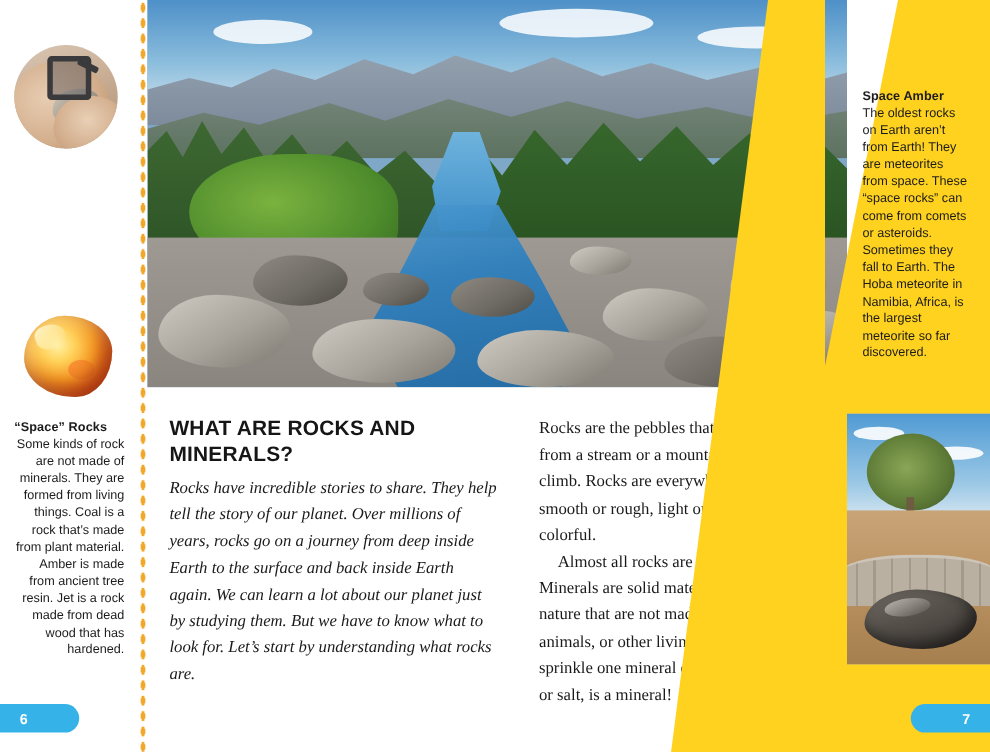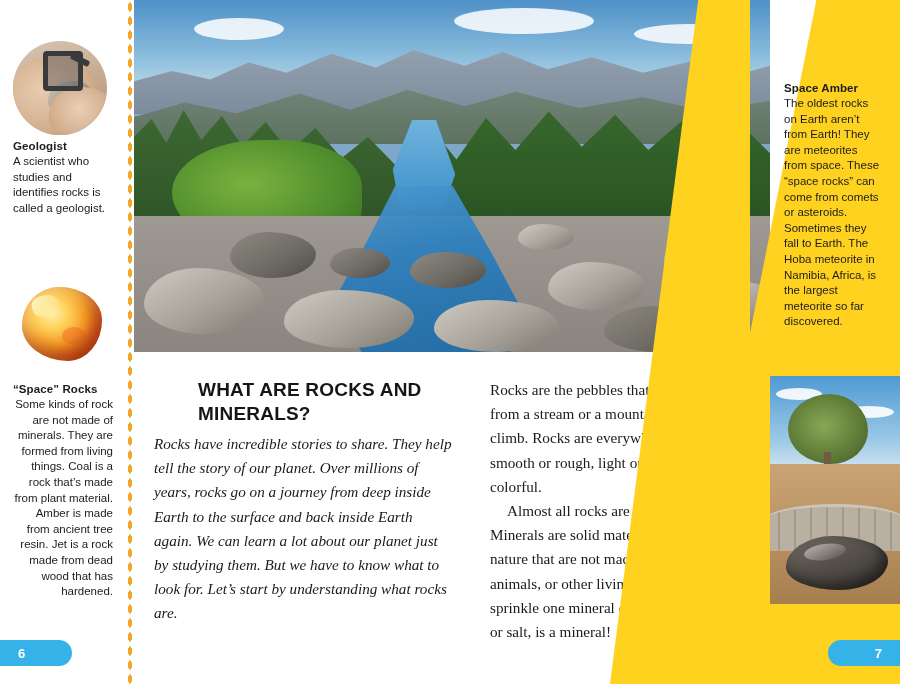--- a/index.html
+++ b/index.html
@@ -259,21 +259,20 @@
   .article-heading {
     position: absolute;
     left: 154px;
     top: 378px;
     width: 300px;
     font-size: 19px;
     line-height: 24px;
     font-weight: bold;
     color: #161616;
     letter-spacing: 0.2px;
-    margin-left: 44px;
   }
   .col-left-text {
     position: absolute;
     left: 154px;
     top: 432px;
     width: 300px;
     font-family: "Liberation Serif", serif;
     font-size: 15.2px;
     line-height: 24.2px;
     color: #1a1a1a;
@@ -396,24 +395,20 @@
   <div class="left-sidebar">
 
     <div class="geologist-photo">
       <div class="hand"></div>
       <div class="rock"></div>
       <div class="hand2"></div>
       <div class="loupe"></div>
       <div class="loupe-arm"></div>
     </div>
 
-    <div class="geologist-caption">
-      <div class="sb-title">Geologist</div>
-      <div class="sb-body">A scientist who studies and identifies rocks is called a geologist.</div>
-    </div>
 
     <div class="living-rock-img">
       <div class="amber"></div>
       <div class="facet1"></div>
       <div class="facet2"></div>
     </div>
 
     <div class="living-caption">
       <div class="sb-title">“Space” Rocks</div>
       <div class="sb-body">Some kinds of rock are not made of minerals. They are formed from living things. Coal is a rock that’s made from plant material. Amber is made from ancient tree resin. Jet is a rock made from dead wood that has hardened.</div>

